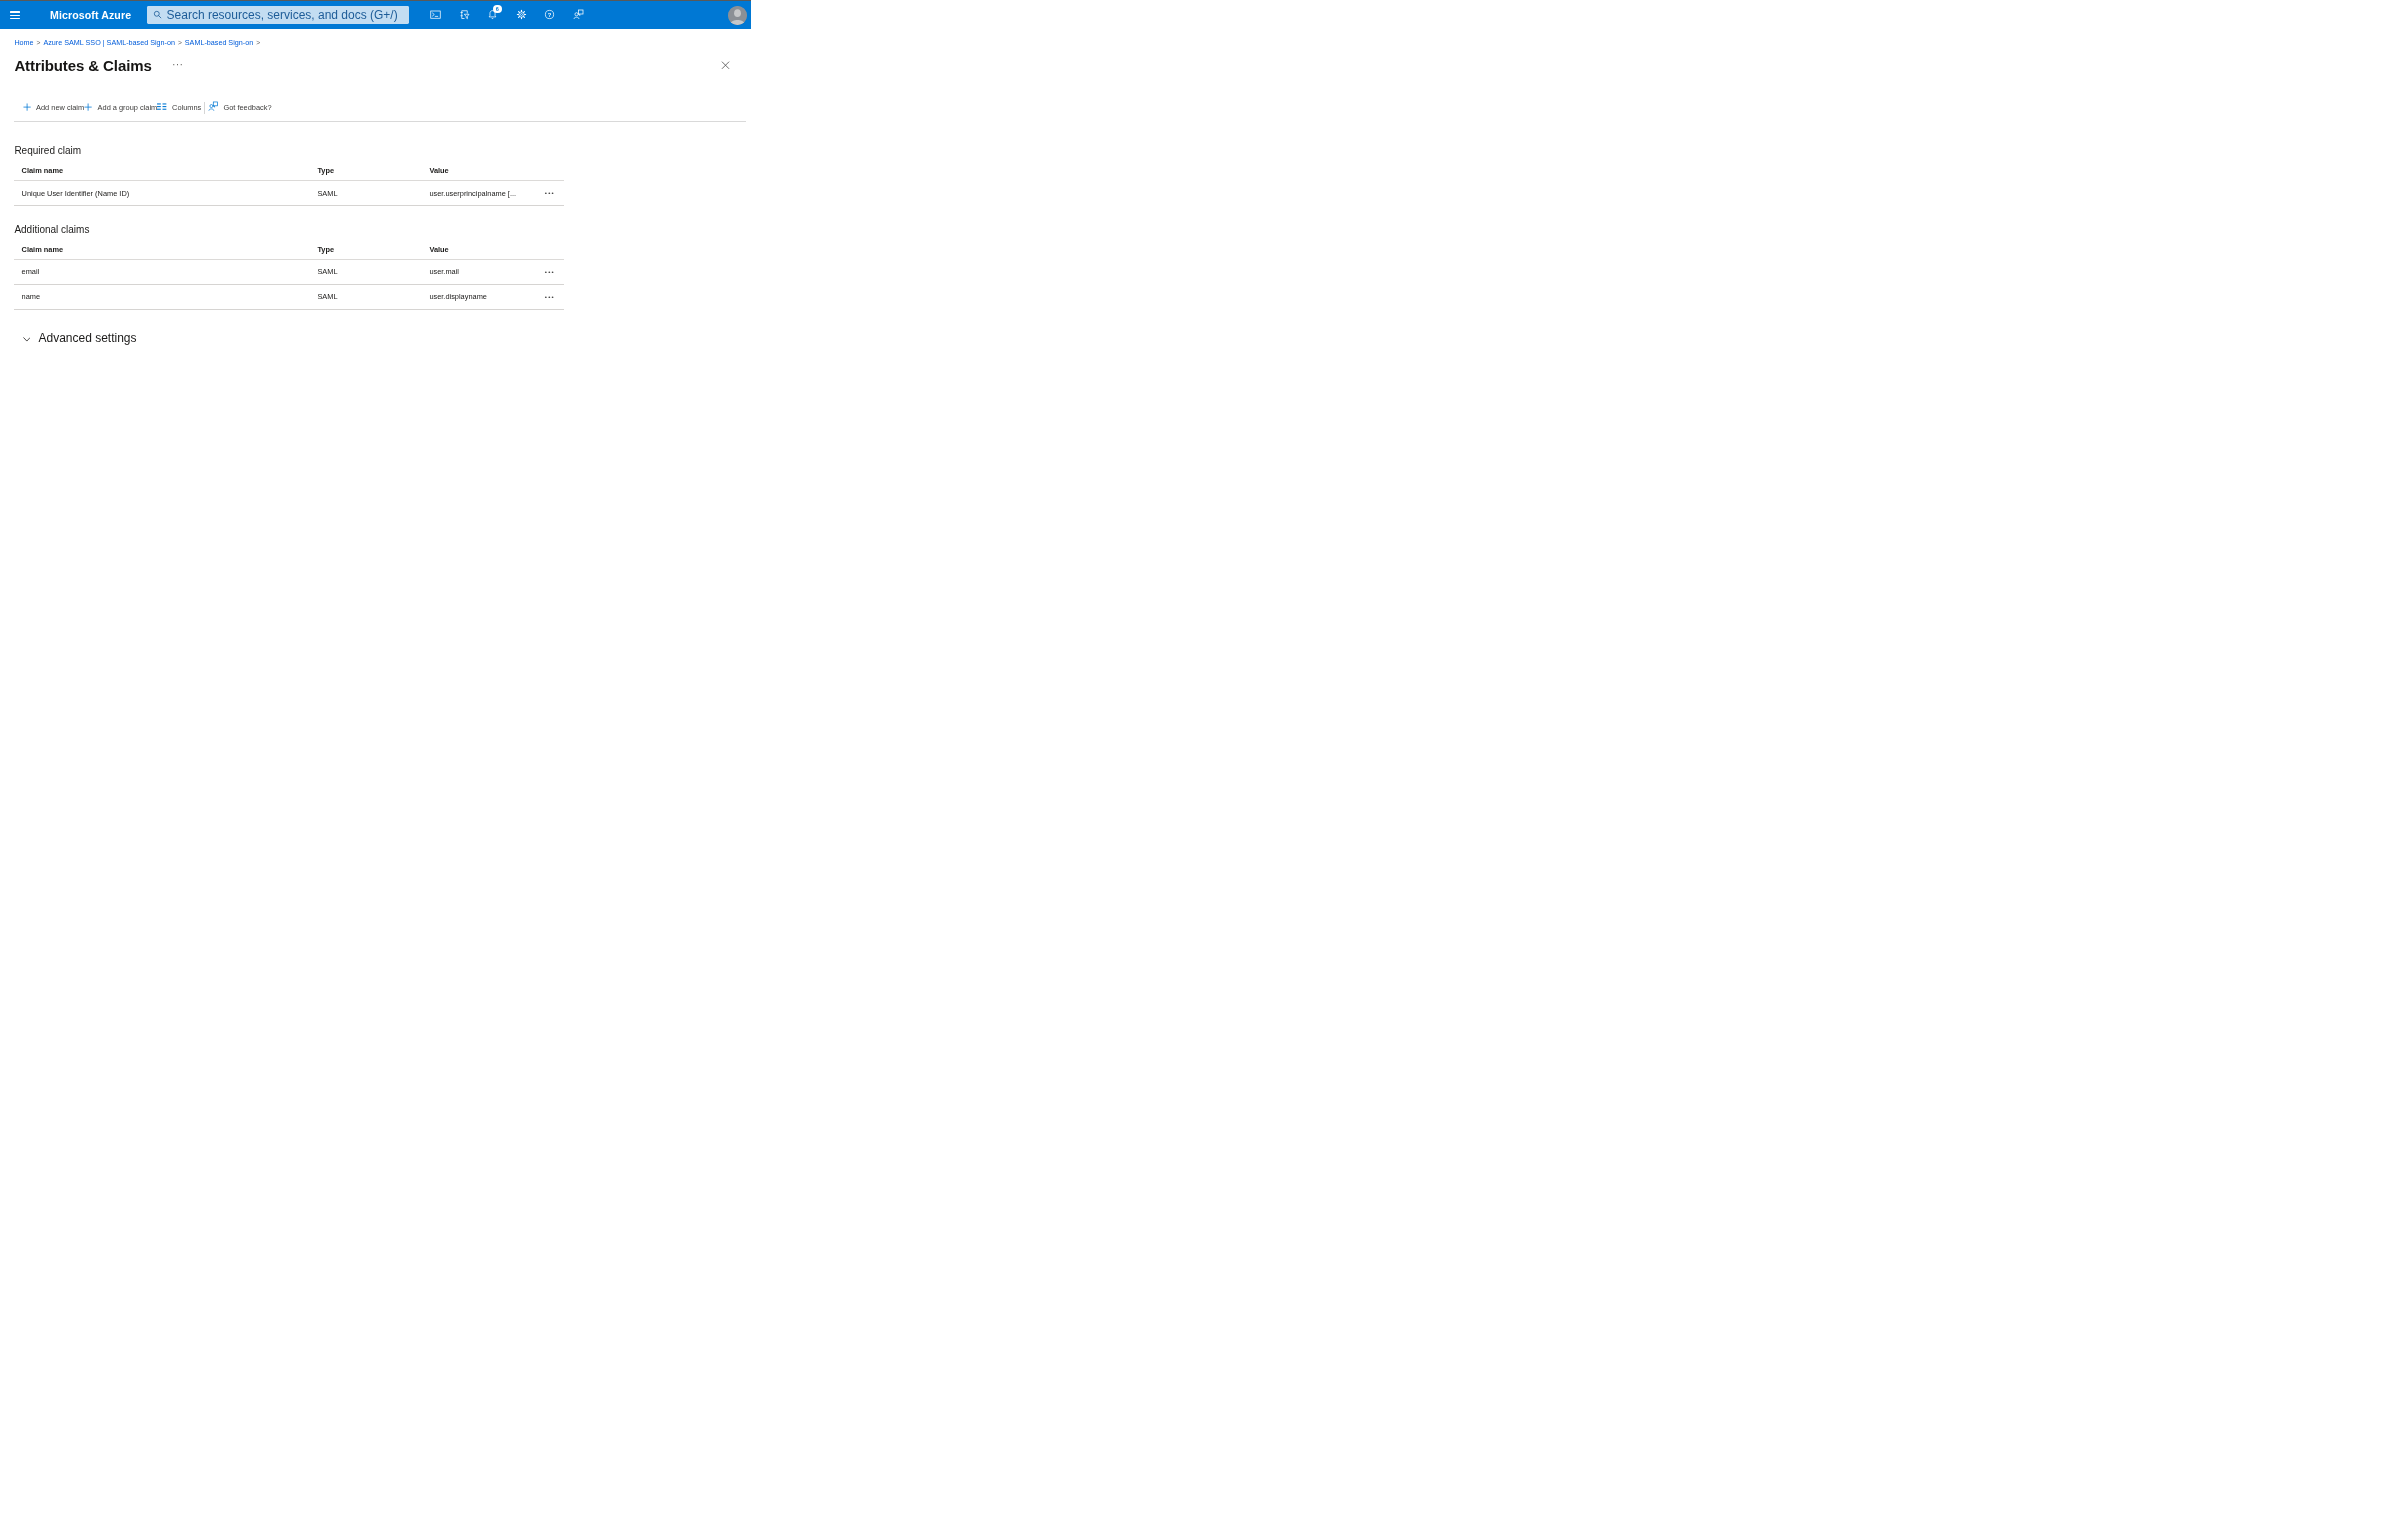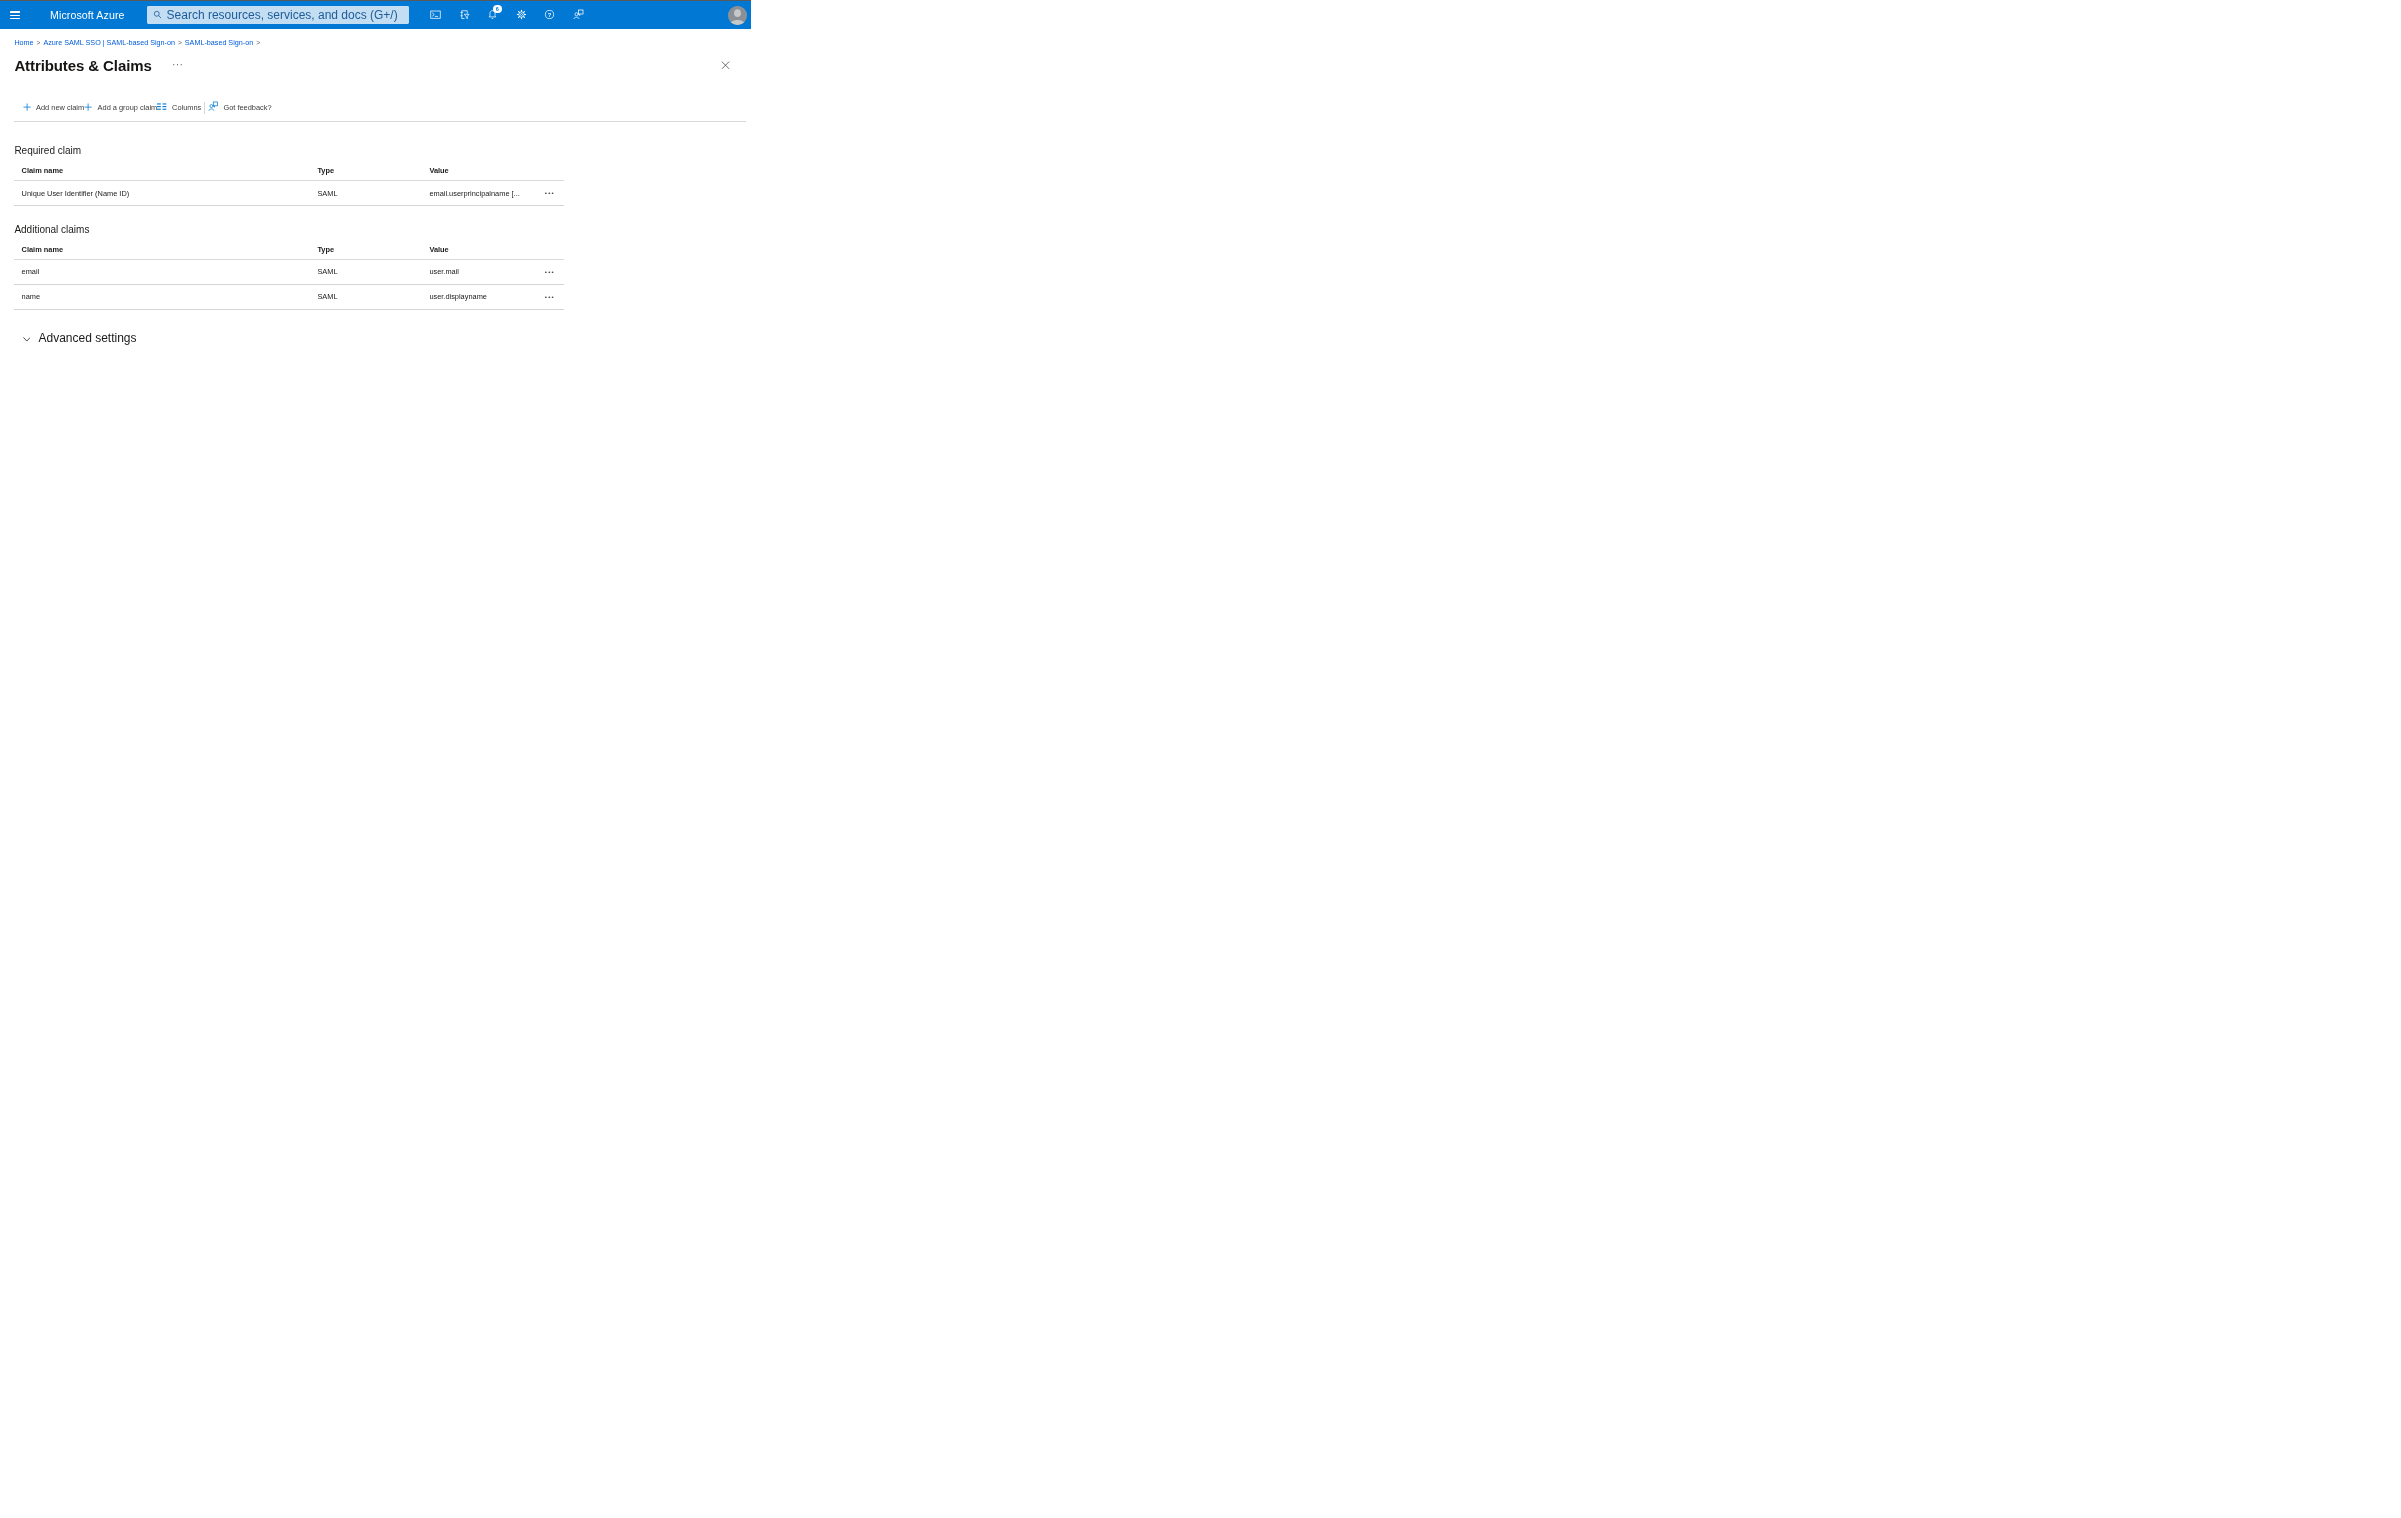--- a/index.html
+++ b/index.html
@@ -7,21 +7,21 @@
     font-family:"Liberation Sans","DejaVu Sans",sans-serif; color:#1b1a19; }
 
   .window-strip { height:1.4px; background:#595959; }
 
   
   .topbar { position:relative; height:28px; background:#0078d4; display:flex; align-items:center; }
   .hamburger { position:absolute; left:9.6px; top:0; height:28px; width:16.3px;
     display:flex; flex-direction:column; justify-content:center; gap:2.2px; background:none; border:none; cursor:pointer; }
   .hamburger span { display:block; width:10px; height:1.2px; background:#fff; border-radius:0.5px; }
   .brand { position:absolute; left:50px; top:0; height:28px; display:flex; align-items:center;
-    color:#fff; font-size:10.6px; font-weight:400; letter-spacing:0.1px; white-space:nowrap; cursor:pointer; }
+    color:#fff; font-size:10.6px; font-weight:700; letter-spacing:0.1px; white-space:nowrap; cursor:pointer; }
   .searchbox { position:absolute; left:147px; top:4.8px; width:262px; height:18px;
     background:#c3ddf2; border-radius:1.4px; display:flex; align-items:center; padding:0 5.8px; gap:4.8px; }
   .searchbox svg { flex:0 0 auto; }
   .searchbox input { flex:1; background:transparent; border:none; outline:none;
     font-family:inherit; font-size:12px; color:#174f80; }
   .searchbox input::placeholder { color:#1d5c98; opacity:1; }
 
   .topbar-icons { position:absolute; left:426px; top:4.6px; display:flex; gap:9.6px; }
   .tb-btn { position:relative; width:19px; height:19px; display:flex; align-items:center; justify-content:center;
     background:none; border:none; cursor:pointer; }
@@ -247,21 +247,21 @@
     <div class="claims-table">
       <div class="t-row t-head">
         <div class="c-name">Claim name</div>
         <div>Type</div>
         <div>Value</div>
         <div></div>
       </div>
       <div class="t-row t-data">
         <div class="c-name">Unique User Identifier (Name ID)</div>
         <div>SAML</div>
-        <div>email.userprincipalname [...</div>
+        <div>user.userprincipalname [...</div>
         <button class="row-menu">•••</button>
       </div>
     </div>
 
     <h2 class="section-heading h-additional">Additional claims</h2>
 
     <div class="claims-table">
       <div class="t-row t-head">
         <div class="c-name">Claim name</div>
         <div>Type</div>

